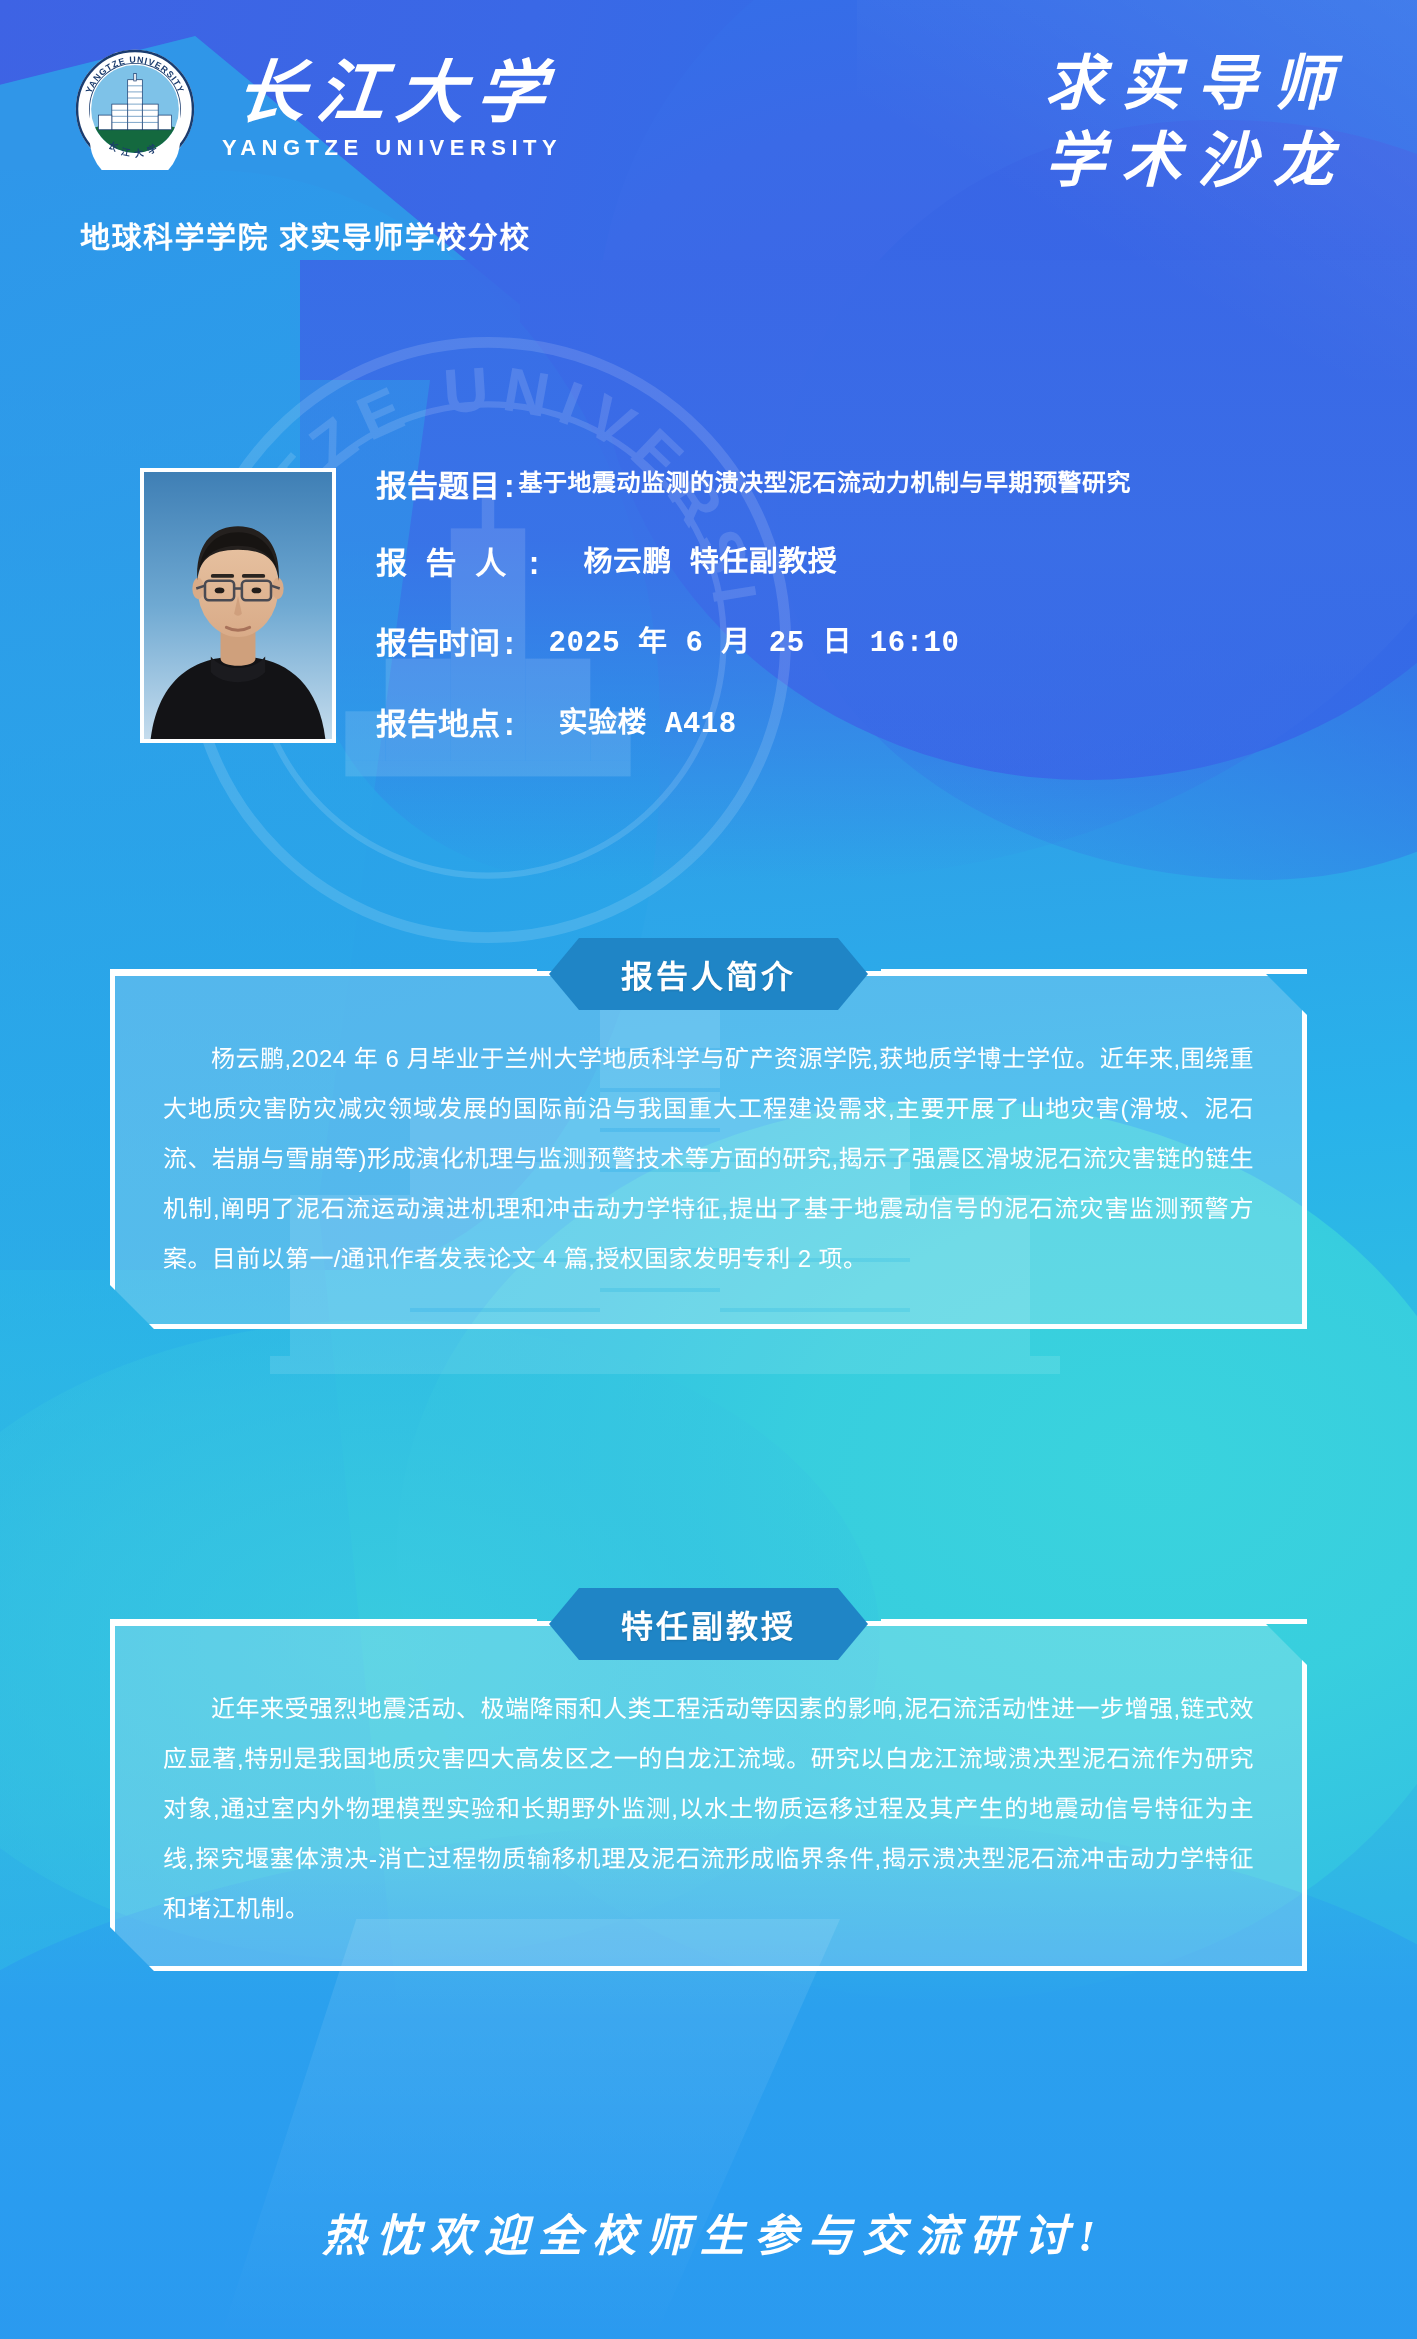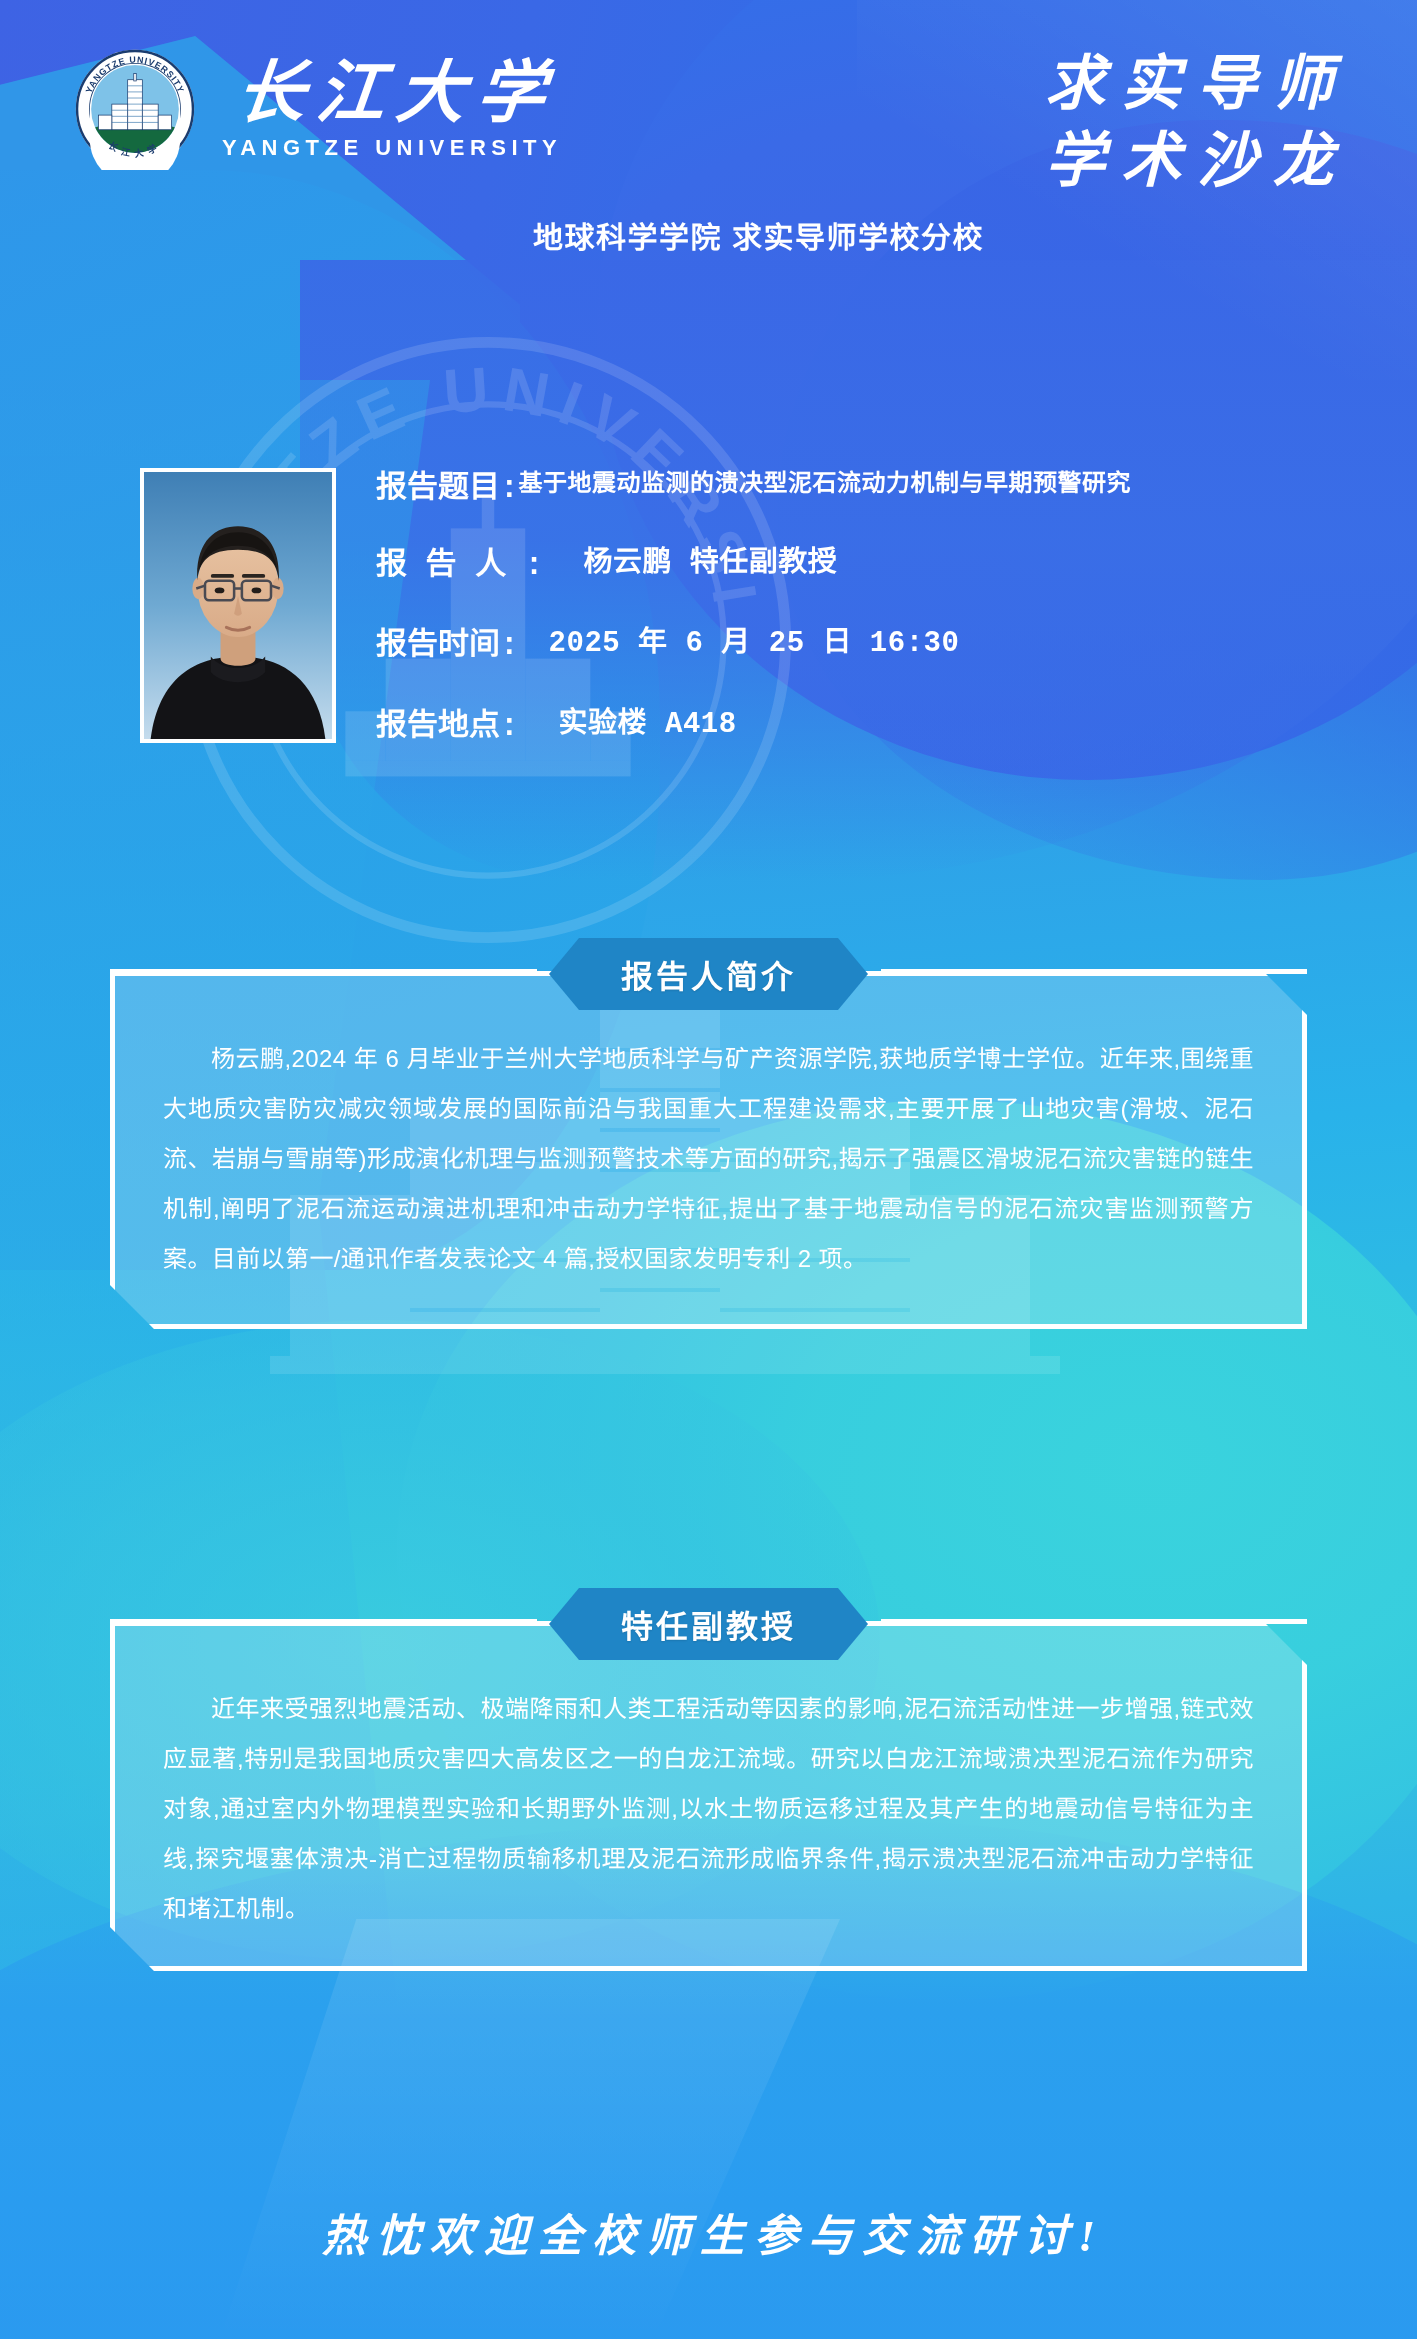--- a/index.html
+++ b/index.html
@@ -137,23 +137,23 @@
   }
   .salon-line {
     font-family:"Liberation Serif","DejaVu Serif",serif;
     font-size:60px; font-weight:700; letter-spacing:16px;
     line-height:1.28; font-style:italic; text-indent:16px;
     white-space:nowrap;
   }
 
   .dept-line {
     position:absolute; left:0; right:0; top:213px;
-    text-align:center; color:#fff;
+    text-align:left; color:#fff;
     font-size:30px; font-weight:700; letter-spacing:1.5px;
-    padding-left:100px;
+    padding-left:80px;
   }
 
   
   .info {
     position:absolute; left:140px; top:468px; right:60px;
     display:flex; gap:40px; align-items:flex-start;
   }
   .portrait {
     width:196px; height:275px; flex:0 0 auto;
     border:4px solid #ffffff;
@@ -423,21 +423,21 @@
         <div class="ivalue small">基于地震动监测的溃决型泥石流动力机制与早期预警研究</div>
       </div>
 
       <div class="irow row-speaker">
         <div class="ilabel">报 告 人 :</div>
         <div class="ivalue pad2">杨云鹏 特任副教授</div>
       </div>
 
       <div class="irow row-time">
         <div class="ilabel">报告时间:</div>
-        <div class="ivalue pad">2025 年 6 月 25 日 16:30</div>
+        <div class="ivalue pad">2025 年 6 月 25 日 16:10</div>
       </div>
 
       <div class="irow">
         <div class="ilabel">报告地点:</div>
         <div class="ivalue pad2">实验楼 A418</div>
       </div>
 
     </div>
   </div>
 

